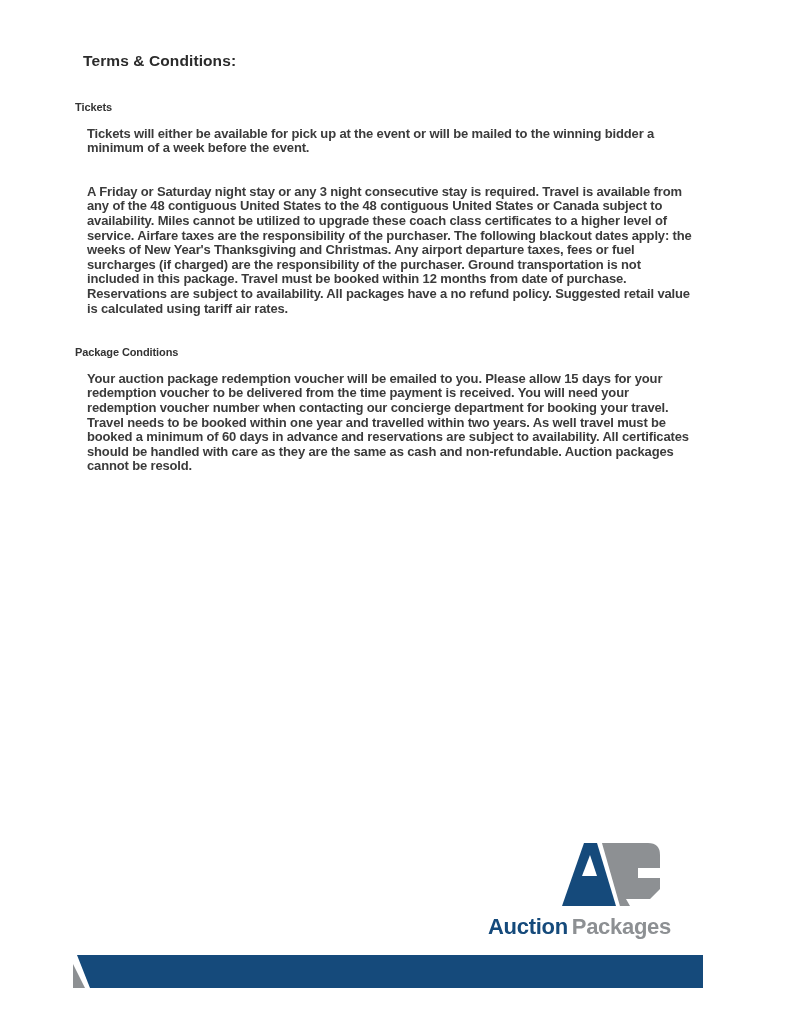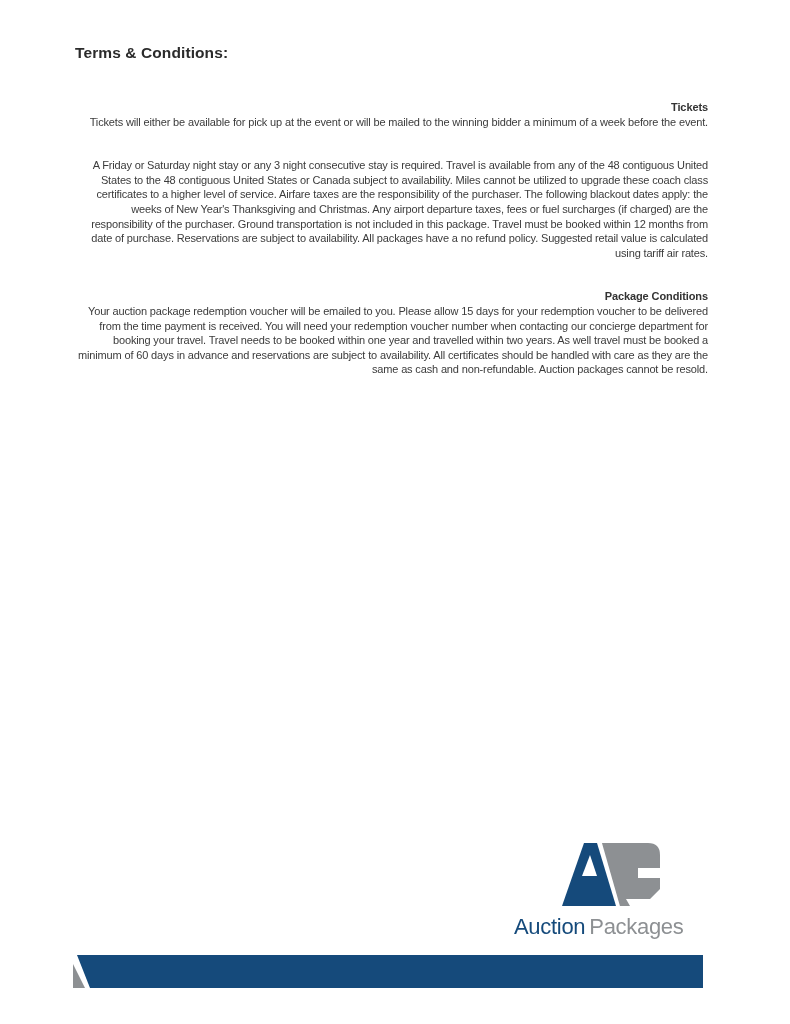--- a/index.html
+++ b/index.html
@@ -11,59 +11,60 @@
     width: 790px;
     height: 1024px;
     position: relative;
     overflow: hidden;
     font-family: "Liberation Sans", "DejaVu Sans", sans-serif;
   }
   .page-title {
     position: absolute;
     left: 75px;
     top: 44px;
-    margin: 0;
+    margin: 8px;
     font-size: 15.5px;
     font-weight: bold;
     color: #2b2b2b;
     letter-spacing: 0.1px;
   }
   .sections {
     position: absolute;
     left: 75px;
     top: 100px;
     width: 633px;
   }
-  .section { margin: 0 0 29px 0; text-align: right; }
+  .section { margin: 0 0 29px 0; }
   .section h3 {
     margin: 0;
     font-size: 11px;
     line-height: 14.6px;
     font-weight: bold;
     color: #333333;
     letter-spacing: -0.1px;
   }
   .section p {
-    margin: 0;
-    font-size: 11px;
+    margin: 12px;
+    font-size: 13px;
     line-height: 14.6px;
     color: #3b3b3b;
     letter-spacing: -0.15px;
+    font-weight: bold;
   }
   .logo-mark {
     position: absolute;
     left: 562px;
     top: 842px;
   }
   .logo-text {
     position: absolute;
-    left: 514px;
+    left: 488px;
     top: 914px;
     font-size: 22px;
-    font-weight: normal;
+    font-weight: bold;
     letter-spacing: -0.3px;
     white-space: nowrap;
   }
   .logo-text .word-auction  { color: #154a7b; }
   .logo-text .word-packages { color: #8d9093; margin-left: 4px; }
   .footer-bar-svg {
     position: absolute;
     left: 72px;
     top: 952px;
   }

